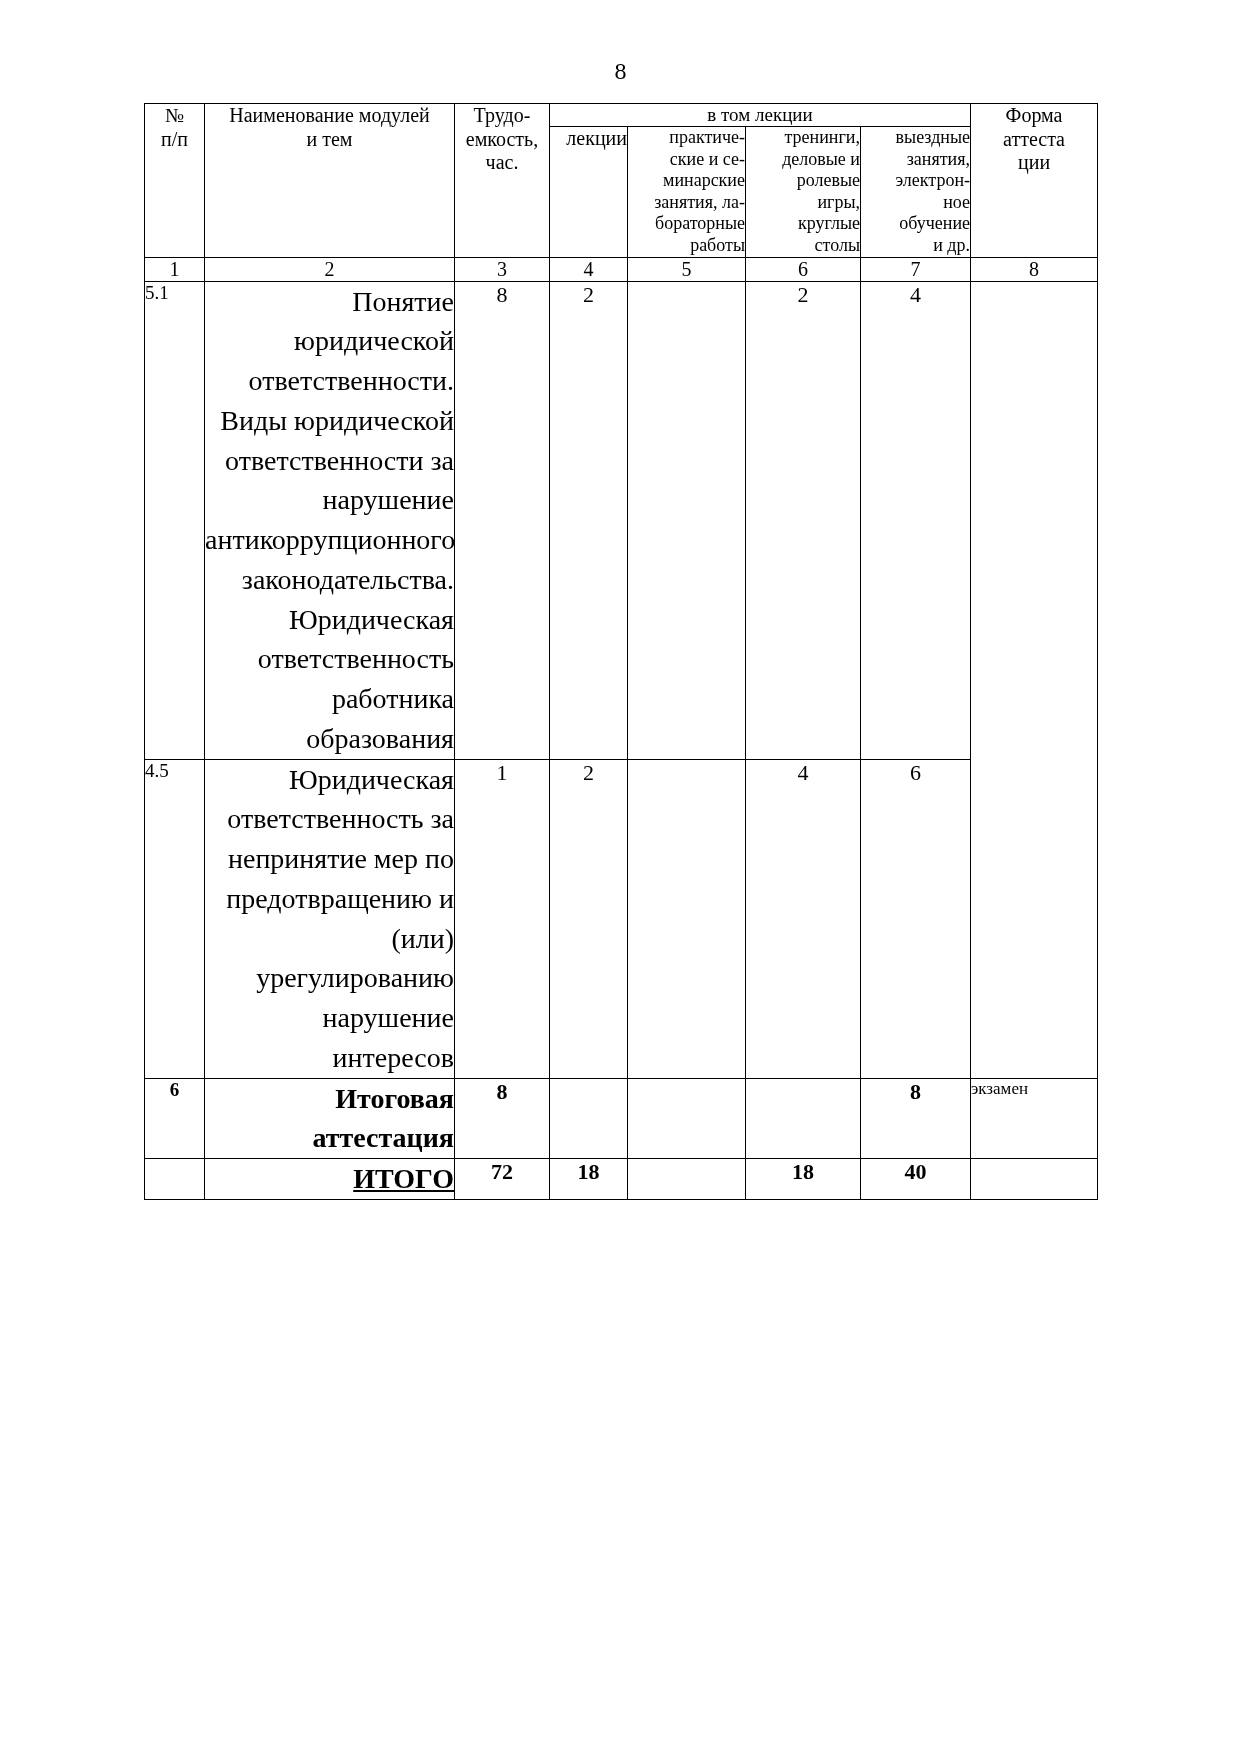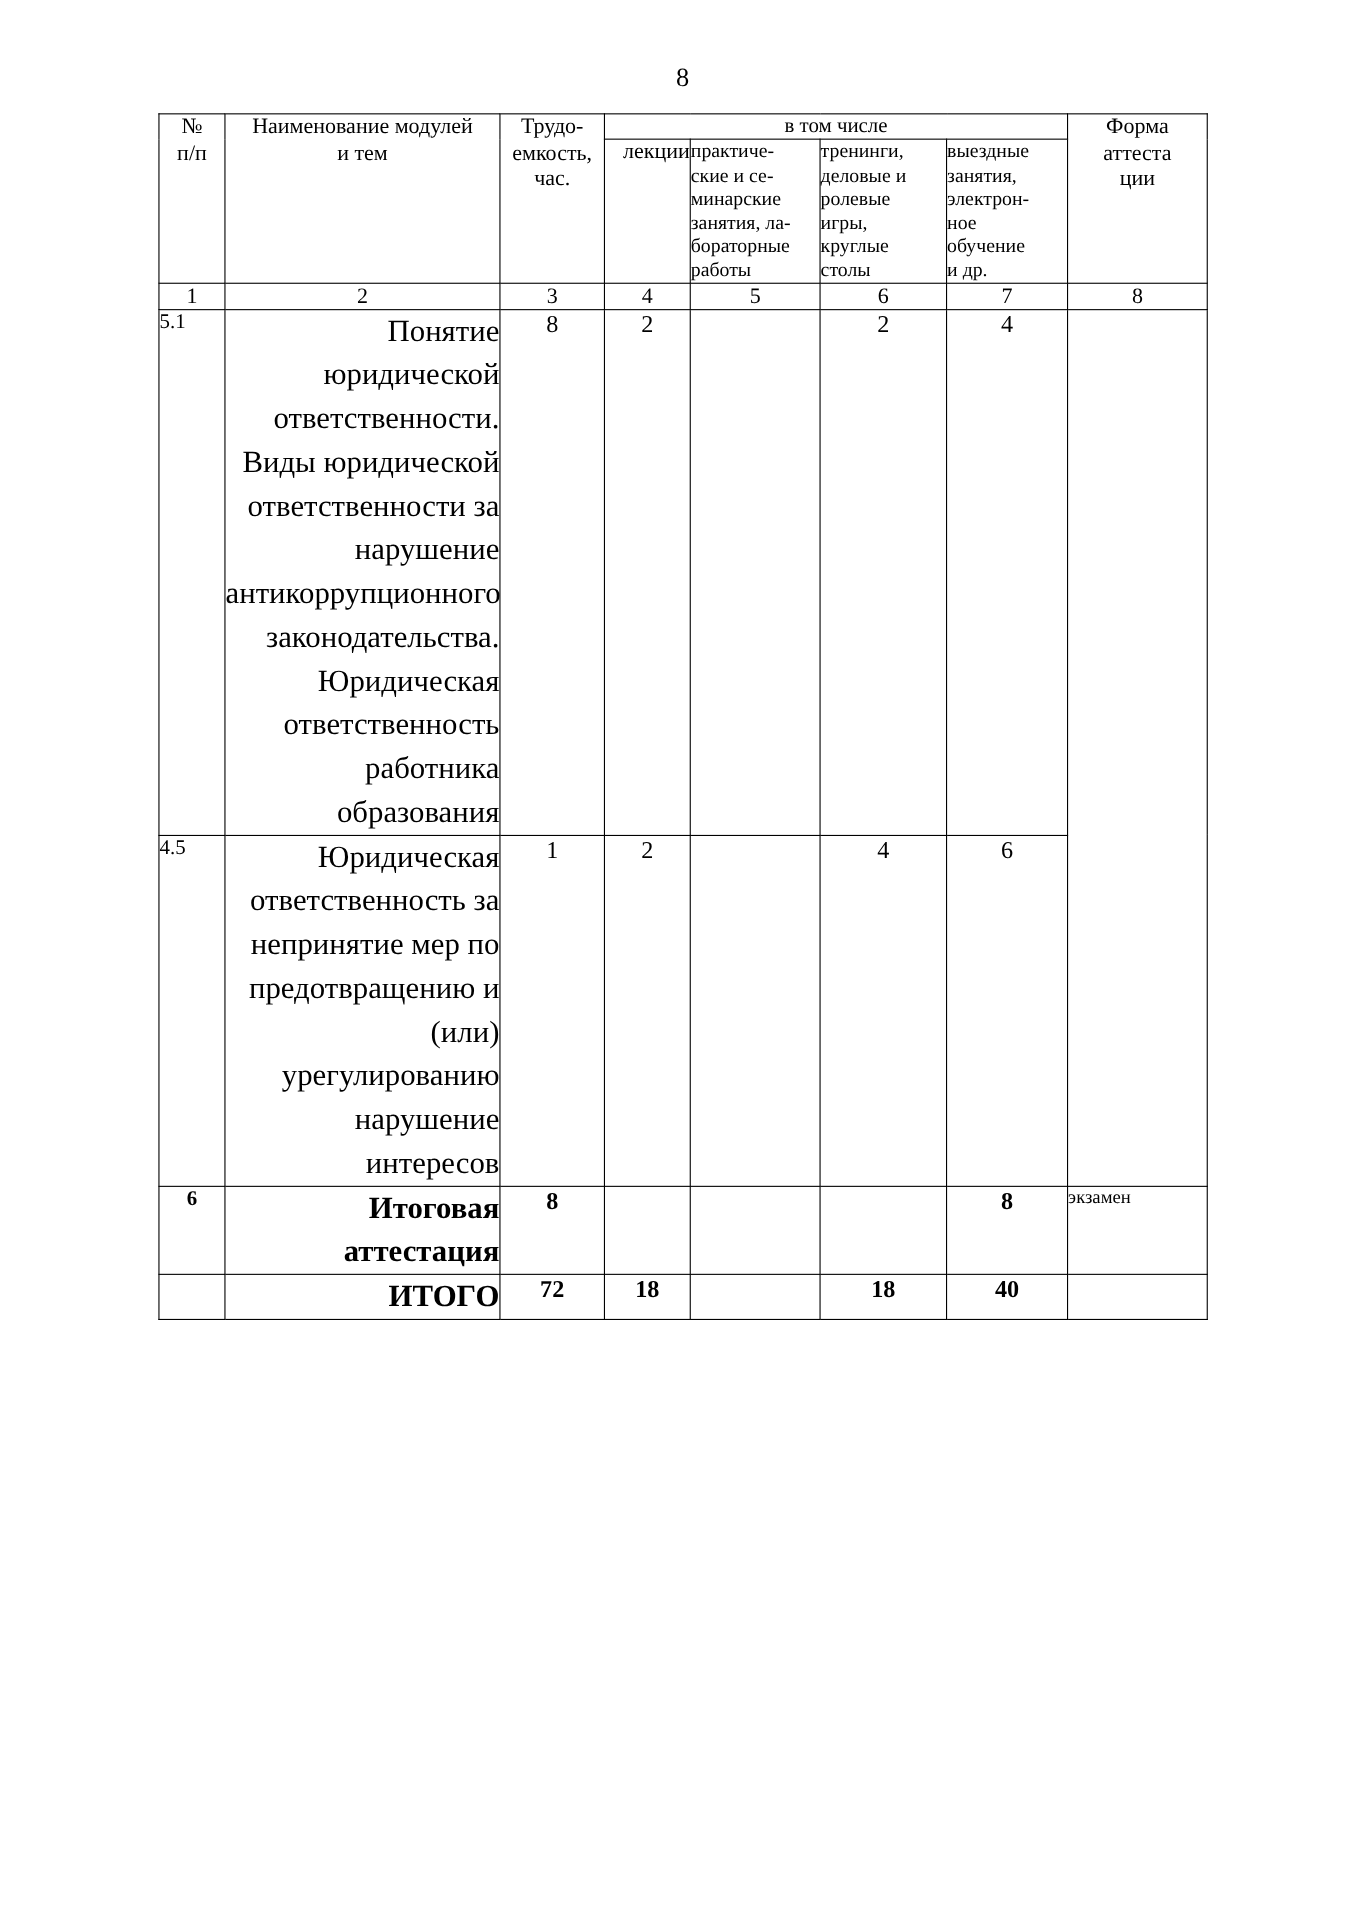--- a/index.html
+++ b/index.html
@@ -57,21 +57,21 @@
   col.c8 { width: 127px; }
 
   .hdr-center {
     text-align: center;
     vertical-align: middle;
     font-size: 20px;
     line-height: 1.18;
     padding: 4px 3px;
   }
   .hdr-small {
-    text-align: left;
+    text-align: right;
     vertical-align: middle;
     font-size: 18px;
     line-height: 1.2;
     padding: 4px 4px;
   }
   .hdr-vtc {
     text-align: right;
     vertical-align: middle;
     font-size: 20px;
     padding: 4px 2px;
@@ -113,21 +113,21 @@
   .bold-row .num-cell {
     font-weight: bold;
   }
   .bold-row .idx { text-align: center; padding-left: 0; }
   .small-center {
     text-align: left;
     font-size: 17px;
     vertical-align: middle;
     padding: 4px 2px;
   }
-  .tot-row .title-cell { font-weight: bold; }
+  .tot-row .title-cell { font-weight: bold; text-decoration: underline; }
   .tot-row .num-cell { font-weight: bold; }
   .tight { padding-top: 5px; padding-bottom: 6px; }
 </style>
 </head>
 <body>
 
 <div class="page">
 
   <div class="page-number">8</div>
 
@@ -151,21 +151,21 @@
           </td>
           <td class="hdr-center" rowspan="2">
             <div>Наименование модулей</div>
             <div>и тем</div>
           </td>
           <td class="hdr-center" rowspan="2">
             <div>Трудо-</div>
             <div>емкость,</div>
             <div>час.</div>
           </td>
-          <td class="vtc-group" colspan="4">в том числе</td>
+          <td class="vtc-group" colspan="4">в том лекции</td>
           <td class="hdr-center" rowspan="2">
             <div>Форма</div>
             <div>аттеста</div>
             <div>ции</div>
           </td>
         </tr>
         <tr>
           <td class="hdr-vtc">лекции</td>
           <td class="hdr-small" style="white-space: pre-line;">практиче-
 ские и се-

